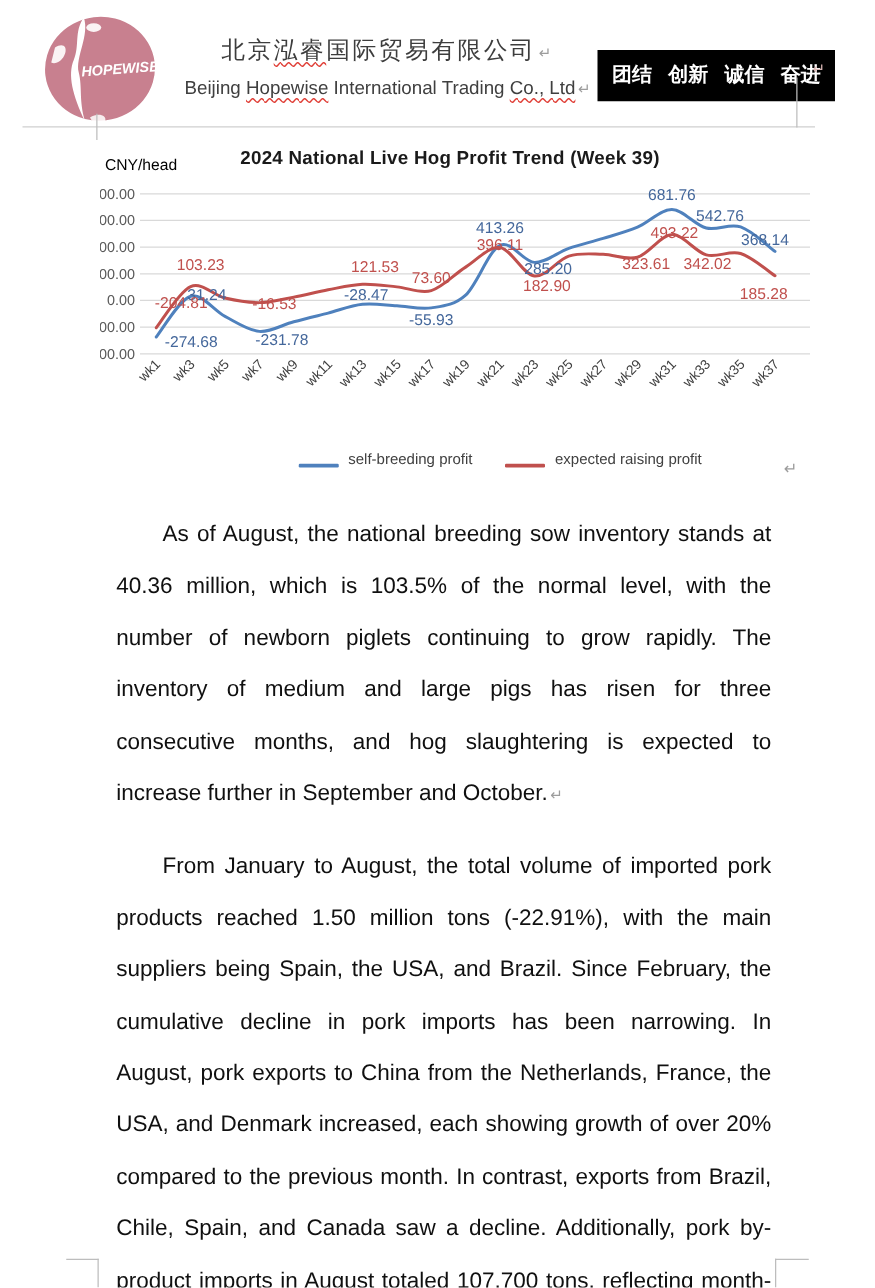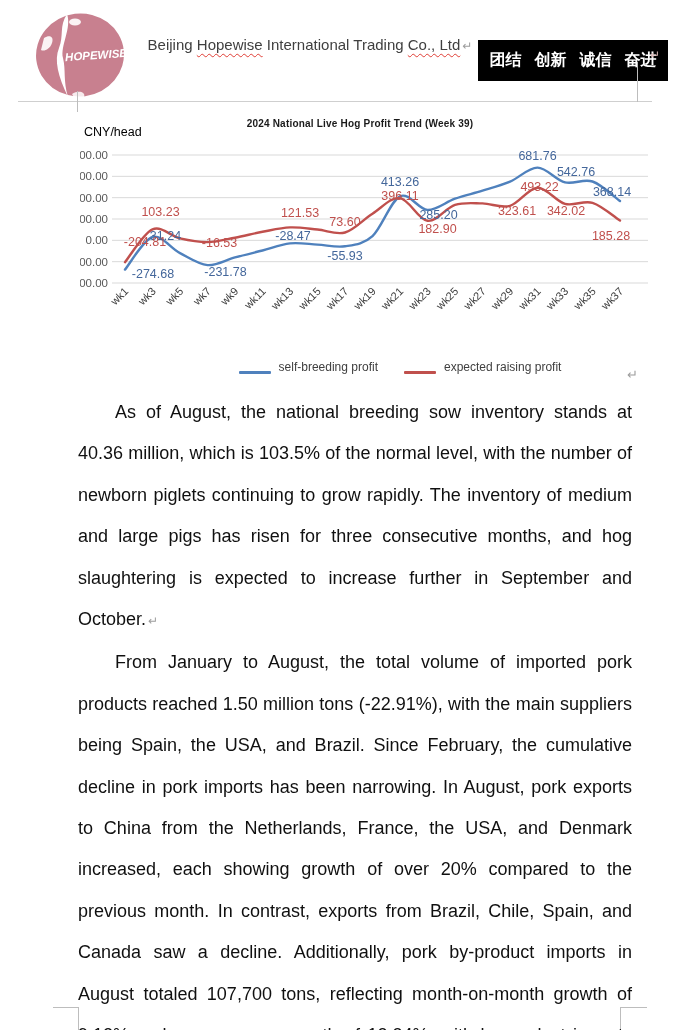--- a/index.html
+++ b/index.html
@@ -26,49 +26,52 @@
   #headerRule{left:18px;top:101px;width:634px;height:1px;background:#cfcfcf}
   #tickTL{left:77px;top:91px;width:1px;height:21px}
   #tickTR{left:637px;top:62px;width:1px;height:40px}
   #blH{left:53px;top:1007px;width:26px;height:1px}
   #blV{left:78px;top:1007px;width:1px;height:23px}
   #brH{left:620px;top:1007px;width:27px;height:1px}
   #brV{left:620px;top:1007px;width:1px;height:23px}
 
   
   #chartTitle{left:80px;top:118px;width:560px;text-align:center;font-weight:bold;
-    font-size:10px;color:#1a1a1a;letter-spacing:.2px}
+    font-size:15px;color:#1a1a1a;letter-spacing:.2px}
   #yUnit{left:84px;top:125px;font-size:12.5px;color:#000000}
   #chartSvg{left:80px;top:112px}
   #legend{left:80px;top:360px;width:640px;display:flex;justify-content:center;gap:26px;
     align-items:center;font-size:12px;color:#404040}
   .lg-item{display:flex;align-items:flex-end;gap:8px}
   .lg-line{width:32px;height:3px;border-radius:1px}
   #chartMark{left:627px;top:367px;color:#9d9d9d;font-size:13px}
 
   
   #bodyText{left:78px;top:392px;width:554px;font-size:18px;line-height:41.4px;
     color:#101010;text-align:justify}
-  #bodyText p{margin:0;text-indent:37px}
+  #bodyText p{margin:15px;text-indent:37px}
 </style>
 </head>
 <body>
 
 <div class="abs" id="logo">
   <svg width="92" height="92" viewBox="0 0 92 92">
     <ellipse cx="46" cy="45" rx="44" ry="41.5" fill="#c8808f" transform="rotate(-7 46 45)"></ellipse>
     <path d="M33,4 C25,16 30,26 25,38 C20,50 24,66 34,87 C29,70 32,60 29,48 C26,36 38,18 33,4 Z" fill="#ffffff"></path>
     <path d="M10,28 C16,24 20,27 18,33 C16,39 10,42 7,40 Z" fill="#ffffff" opacity="0.9"></path>
     <ellipse cx="41" cy="12" rx="6" ry="3.5" fill="#ffffff" opacity="0.9"></ellipse>
     <path d="M38,84 C44,80 52,82 50,87 C46,90 40,89 38,84 Z" fill="#ffffff" opacity="0.85"></path>
     <text x="62" y="49" text-anchor="middle" font-size="11.5" font-style="italic" font-weight="bold" fill="#ffffff" transform="rotate(-4 62 45)">HOPEWISE</text>
   </svg>
 </div>
 
 <div class="abs" id="companyBlock">
+  <div class="cnLine">
+    <span>北京</span><span class="squiggle">泓睿</span><span>国际贸易有限公司</span><span class="rmark">↵</span>
+  </div>
   <div class="enLine">
     <span>Beijing </span><span class="squiggle">Hopewise</span><span> International Trading </span><span class="squiggle">Co., Ltd</span><span class="rmark">↵</span>
   </div>
 </div>
 
 <div class="abs" id="banner" style="background: #000000;">
   <span>团结</span>
   <span>创新</span>
   <span>诚信</span>
   <span>奋进</span>

